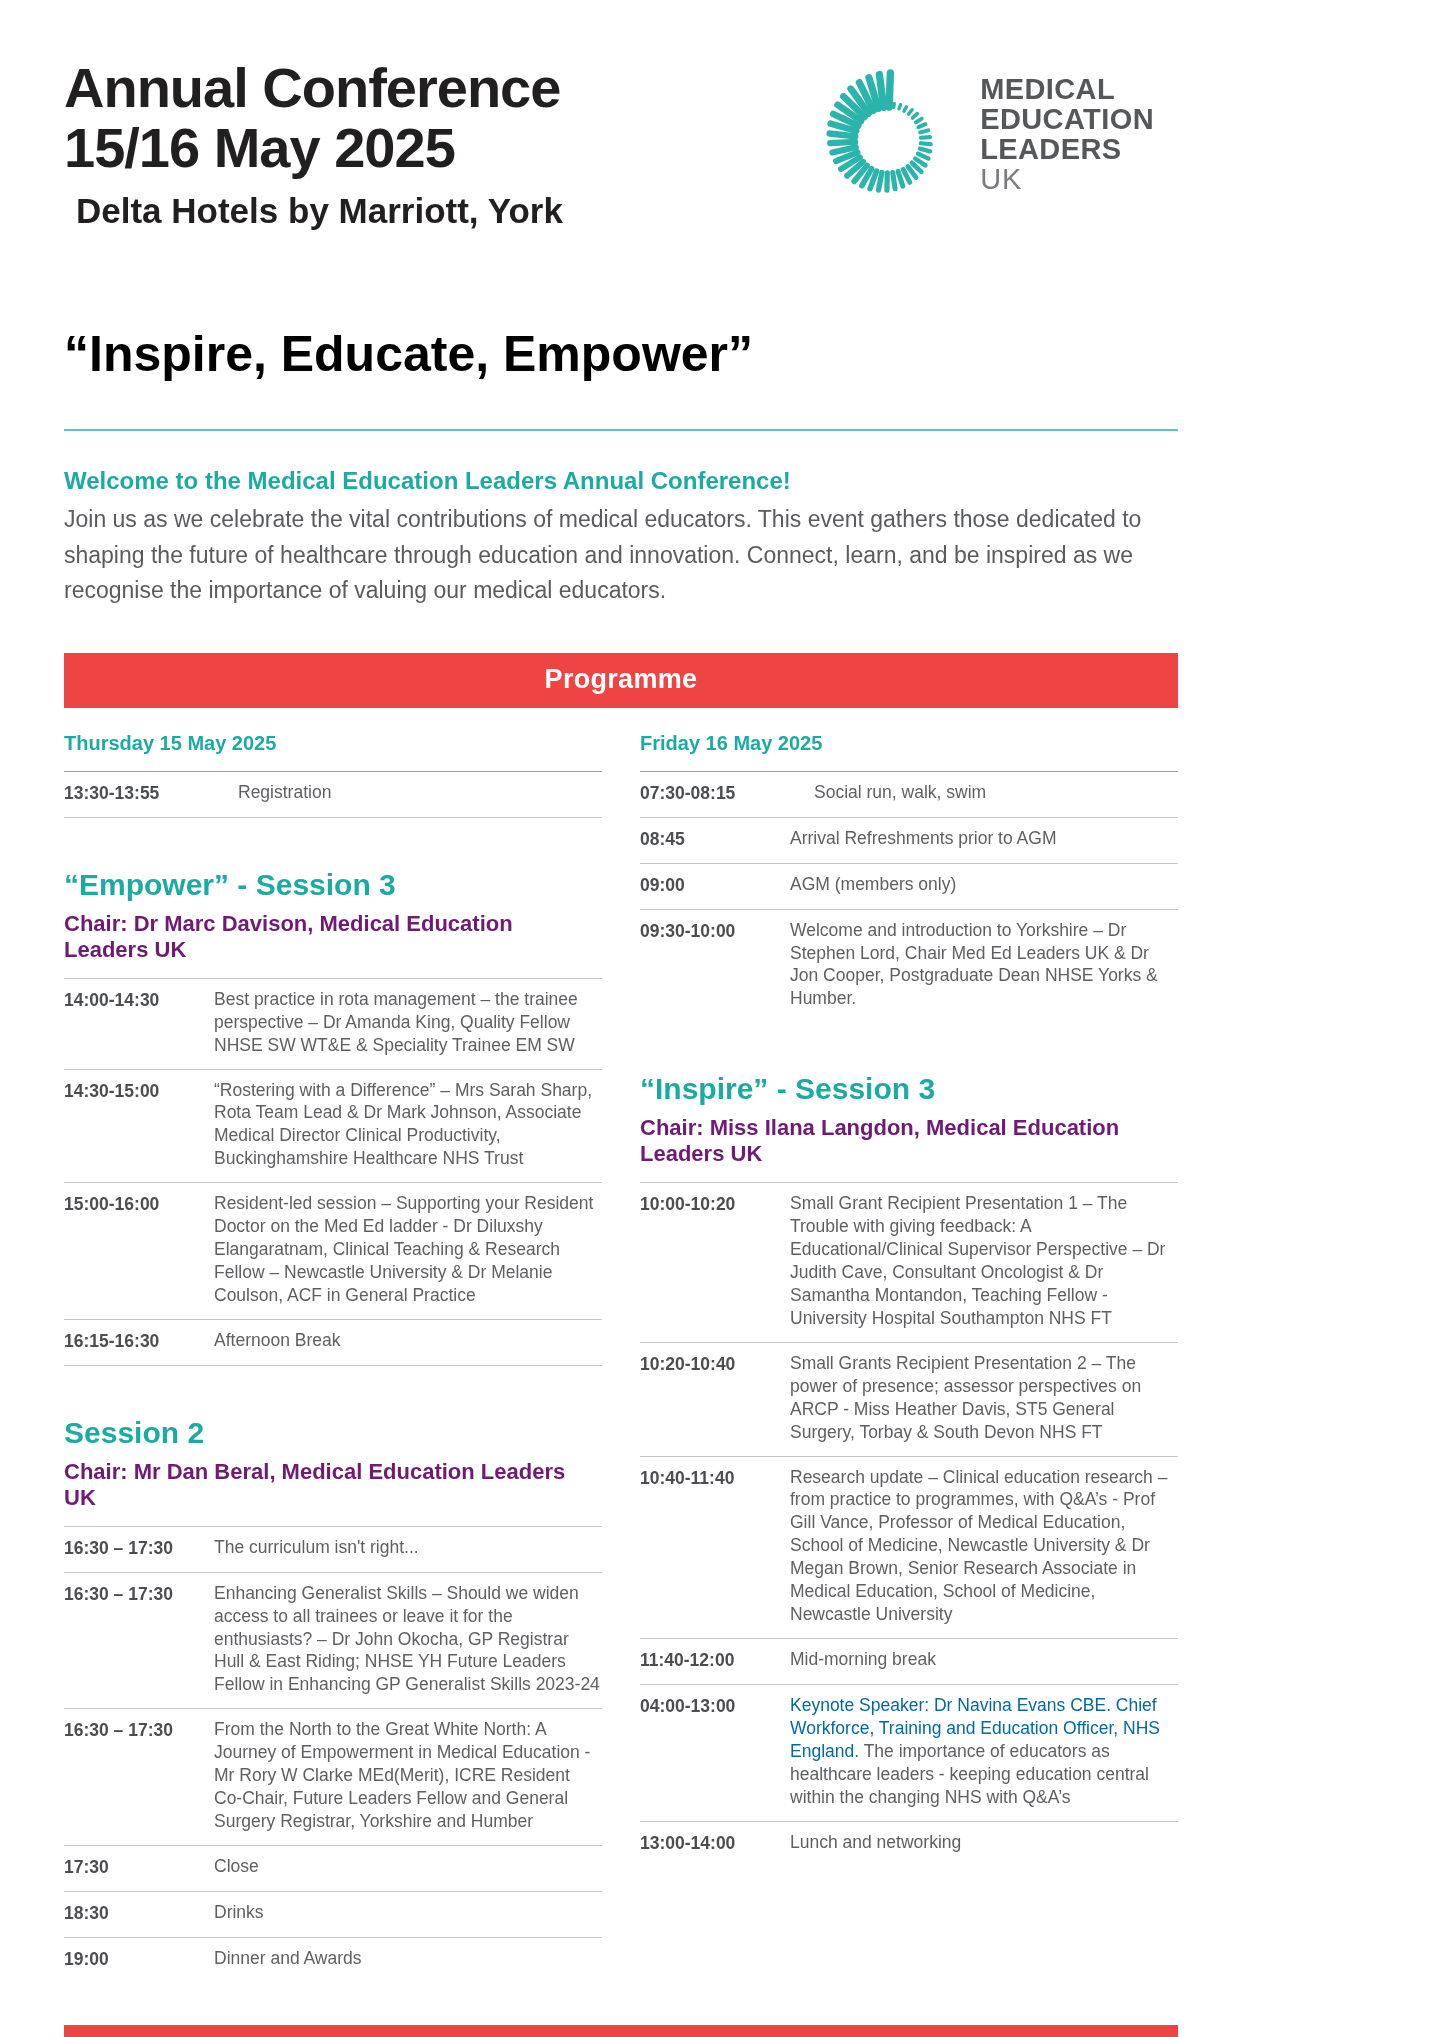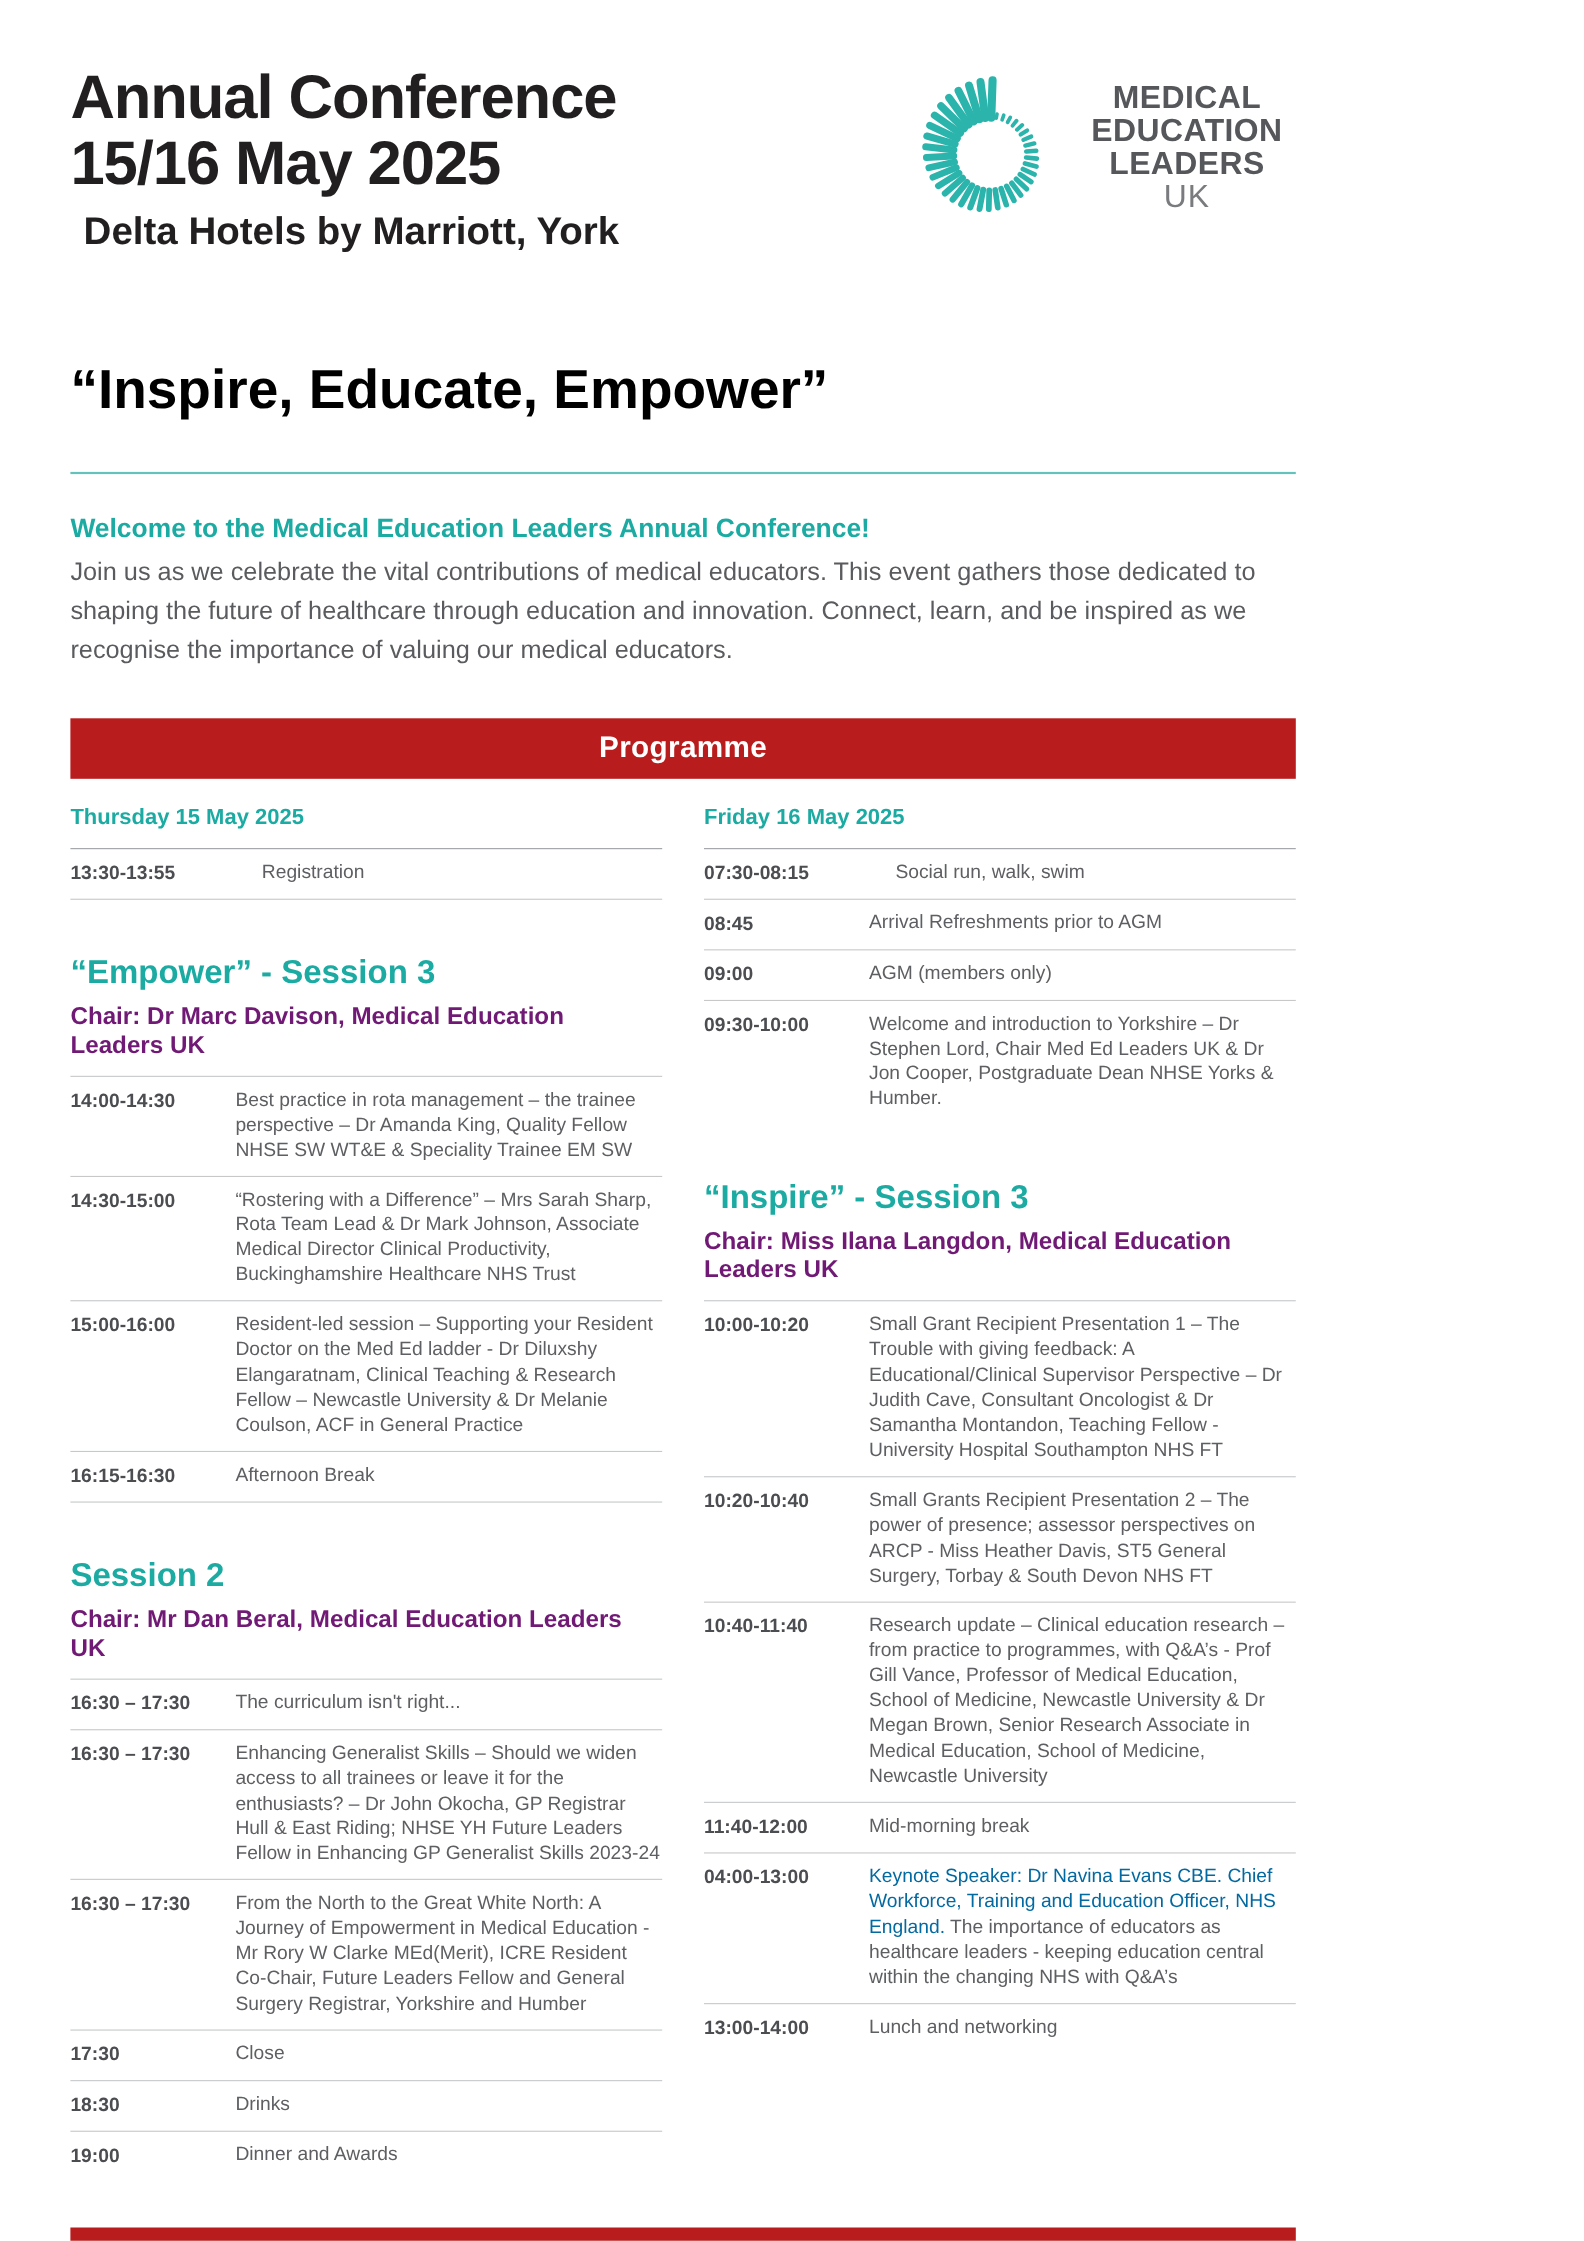--- a/index.html
+++ b/index.html
@@ -7,36 +7,36 @@
     width:1440px;height:2037px;overflow:hidden;
     font-family:"Liberation Sans","DejaVu Sans",sans-serif;
     -webkit-font-smoothing:antialiased;
   }
   .page{padding:58px 67px 0 64px;box-sizing:border-box;width:1245px;}
 
   
   .masthead{display:flex;justify-content:space-between;align-items:flex-start;}
   .title{font-size:56px;line-height:1.08;font-weight:700;color:#221f20;margin:0;letter-spacing:-1px;}
   .venue{font-size:35px;font-weight:700;color:#221f20;margin:12px 0 0 12px;}
-  .logo{display:flex;align-items:flex-start;margin-top:2px;margin-right:12px;text-align:center;}
+  .logo{display:flex;align-items:flex-start;margin-top:2px;margin-right:24px;}
   .logo svg{display:block;}
   .logo-text{margin-left:12px;margin-top:14px;}
   .logo-line{font-size:29px;font-weight:700;color:#55575b;line-height:1.04;letter-spacing:.4px;}
   .logo-uk{font-size:29px;font-weight:400;color:#797b7e;line-height:1.04;letter-spacing:1px;}
 
   
   .slogan{color:#000000;font-size:50px;font-weight:700;margin:94px 0 0;}
   .rule{border:none;border-top:2px solid #63c3bc;margin:46px 0 0;}
 
   
   .welcome-head{color:#1caba2;font-size:24px;font-weight:700;margin:36px 0 0;}
   .welcome-body{color:#5a5b5e;font-size:23px;line-height:1.55;margin:7px 0 0;max-width:1230px;}
 
   
-  .banner{background:#b91c1c;color:#ffffff;font-size:27px;font-weight:700;text-align:center;
+  .banner{background:#ef4444;color:#ffffff;font-size:27px;font-weight:700;text-align:center;
           padding:11px 0 13px;letter-spacing:.3px;}
   .banner.top{margin-top:44px;}
   .banner.bottom{margin-top:42px;}
 
   
   .columns{display:flex;gap:38px;margin-top:24px;align-items:flex-start;}
   .col{flex:1;min-width:0;}
   .day-title{color:#1caba2;font-size:20px;font-weight:700;padding-bottom:16px;border-bottom:1px solid #9da0a3;}
   .session{margin-top:50px;}
   .session-title{color:#1caba2;font-size:30px;font-weight:700;}

